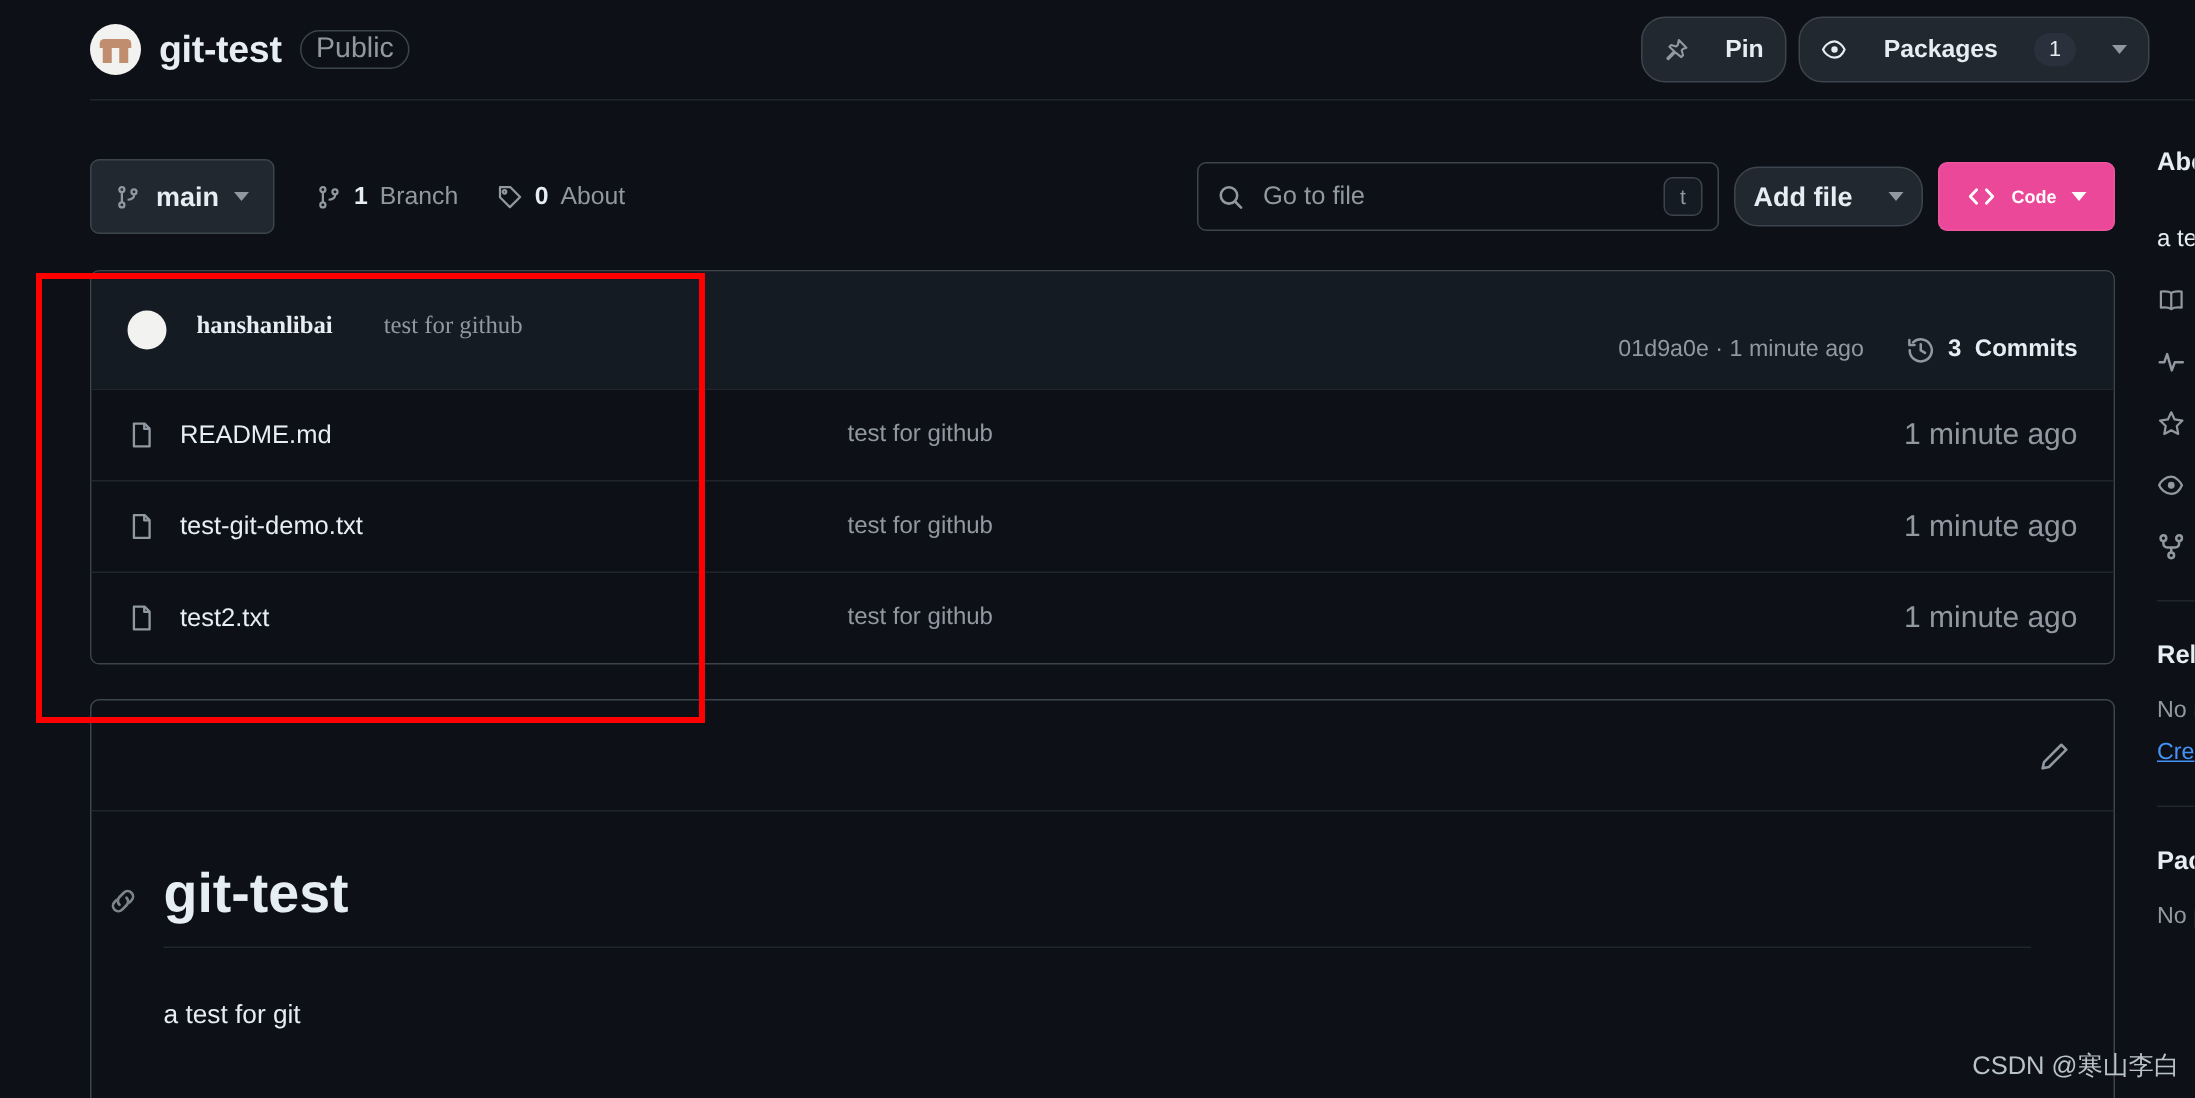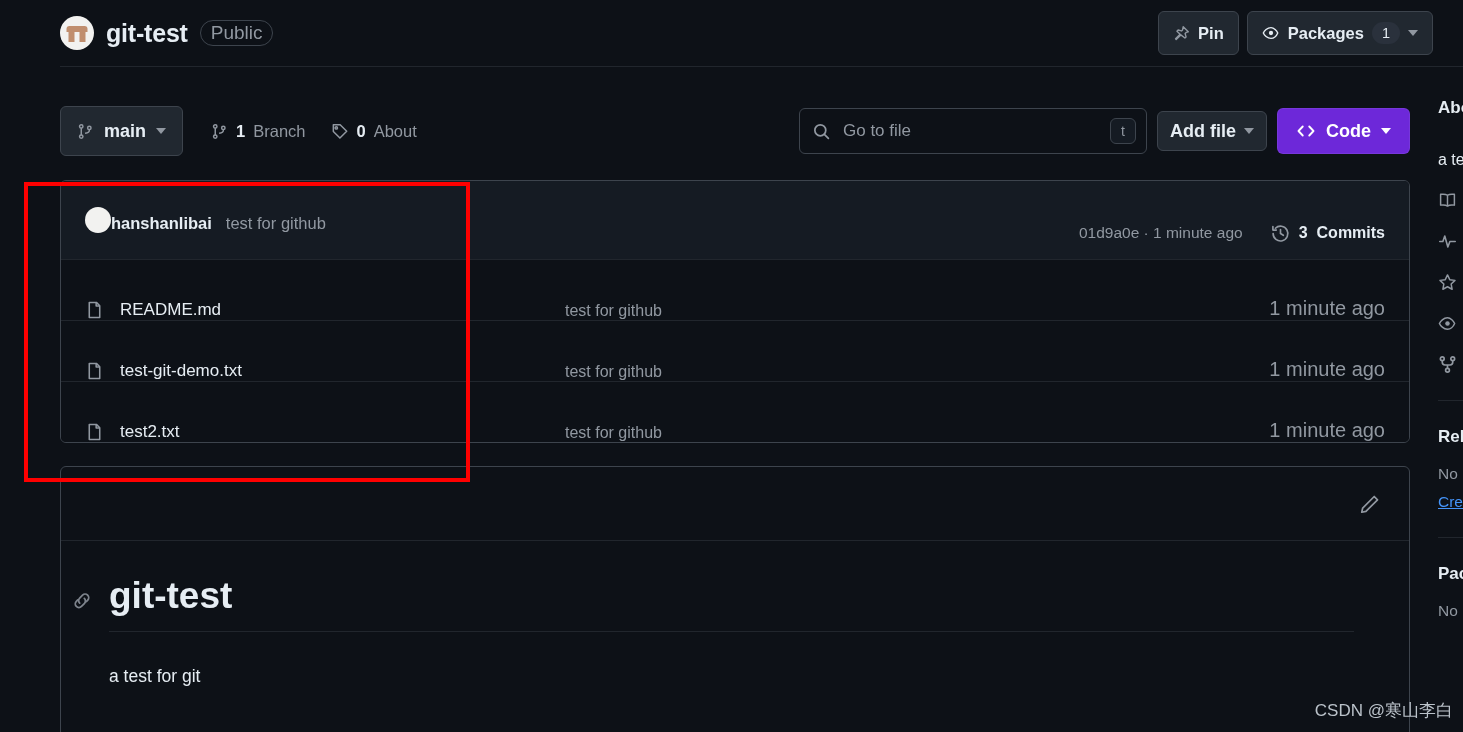--- a/index.html
+++ b/index.html
@@ -47,22 +47,22 @@
   }
   .visibility-badge {
     font-size: 19px; color: #9198a1; border: 1px solid #3d444d;
     border-radius: 2em; padding: 2px 10px 3px; line-height: 19px;
   }
   .header-actions {
     margin-left: auto; display: flex; align-items: center; gap: 8px;
     padding-right: 30px;
   }
   .btn {
-    display: inline-flex; align-items: center; gap: 8px;
-    background: #212830; border: 1px solid #3d444d; border-radius: 6px;
+    display: inline-flex; align-items: center; gap: 24px;
+    background: #212830; border: 1px solid #3d444d; border-radius: 16px;
     color: #e6edf3; font-size: 16.5px; font-weight: bold;
     padding: 0 14px; height: 44px; cursor: pointer;
     font-family: "Liberation Sans", sans-serif;
   }
   .btn .count-pill {
     background: #2a313c; border-radius: 2em; font-size: 14.5px;
     padding: 1px 10px; color: #e6edf3; font-weight: normal; line-height: 20px;
   }
   .caret {
     width: 0; height: 0; border-left: 5px solid transparent;
@@ -102,39 +102,39 @@
   .file-search .ph {
     font-size: 17px; color: #9198a1; margin-left: 12px;
   }
   .kbd {
     position: absolute; right: 10px; top: 50%; transform: translateY(-50%);
     width: 26px; height: 26px; border: 1px solid #3d444d; border-radius: 6px;
     display: flex; align-items: center; justify-content: center;
     font-size: 14px; color: #9198a1; background: #151b23;
   }
   .btn-code {
-    background: #6d28d9; border: 1px solid rgba(255,255,255,0.07);
-    color: #ffffff; height: 46px; font-size: 18px; font-weight: bold;
+    background: #ec4899; border: 1px solid rgba(255,255,255,0.07);
+    color: #ffffff; height: 46px; font-size: 12px; font-weight: bold;
     display: inline-flex; align-items: center; gap: 10px;
     border-radius: 6px; padding: 0 18px; cursor: pointer;
   }
   .btn-code .caret { border-top-color: #ffffff; }
   .btn-addfile { height: 40px; font-size: 18px; padding: 0 12px; }
 
   
   .file-table {
     position: absolute; left: 60px; top: 180px; width: 1350px;
     border: 1px solid #3d444d; border-radius: 6px; overflow: hidden;
   }
   .commit-row {
     display: flex; align-items: center; height: 78px;
     background: #151b23; padding: 0 24px;
   }
   .commit-author {
-    display: flex; align-items: flex-end; gap: 0;
+    display: flex; align-items: flex-start; gap: 20px; font-family: Liberation Serif, serif;
   }
   .commit-avatar {
     width: 26px; height: 26px; border-radius: 50%;
     background: #f2f2f0; position: relative; overflow: hidden; flex: 0 0 auto;
   }
   .commit-avatar .glyph { width: 16px; height: 12px; }
   .commit-avatar .glyph .cap { width: 16px; height: 5px; border-radius: 2px 2px 0 0;}
   .commit-avatar .glyph .leg-l,
   .commit-avatar .glyph .leg-r { width: 4.5px; height: 8px; top: 4px; }
   .commit-author-name { font-size: 16.5px; font-weight: bold; color: #e6edf3; }
@@ -143,21 +143,21 @@
     margin-left: auto; display: flex; align-items: center; gap: 28px; margin-top: 26px;
   }
   .commit-sha { font-size: 15.5px; color: #9198a1; }
   .commits-count {
     display: inline-flex; align-items: center; gap: 9px;
     font-size: 16px; color: #e6edf3;
   }
   .commits-count b { font-weight: bold; }
 
   .f-row {
-    display: flex; align-items: flex-end; height: 61px;
+    display: flex; align-items: center; height: 61px;
     background: #0d1117; border-top: 1px solid #21262d; padding: 0 24px;
   }
   .f-name-cell {
     width: 480px; display: flex; align-items: center; gap: 16px;
   }
   .f-name {
     font-size: 17px; color: #e6edf3; cursor: pointer;
   }
   .f-msg { flex: 1; font-size: 16px; color: #9198a1; cursor: pointer; }
   .f-time { font-size: 20px; color: #9198a1; text-align: right; }

